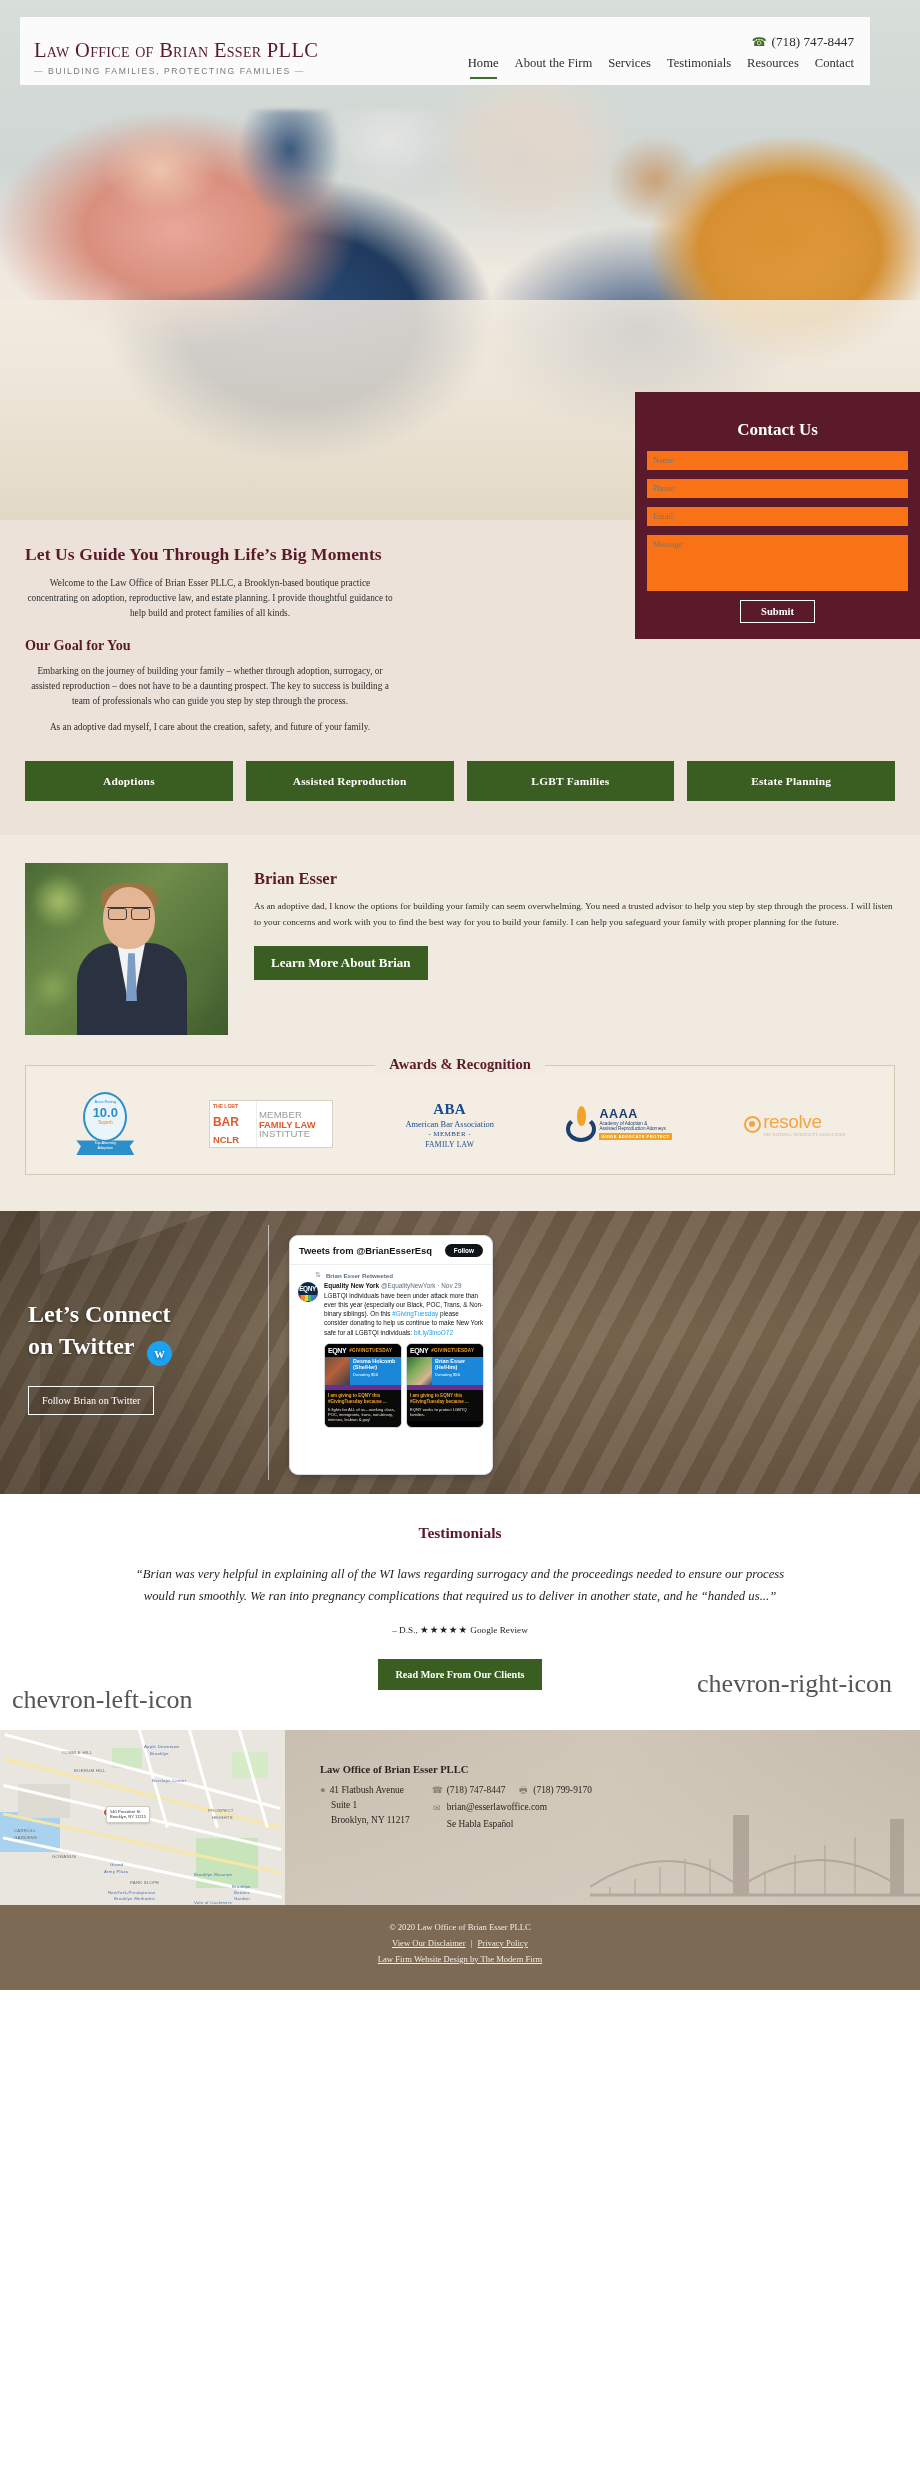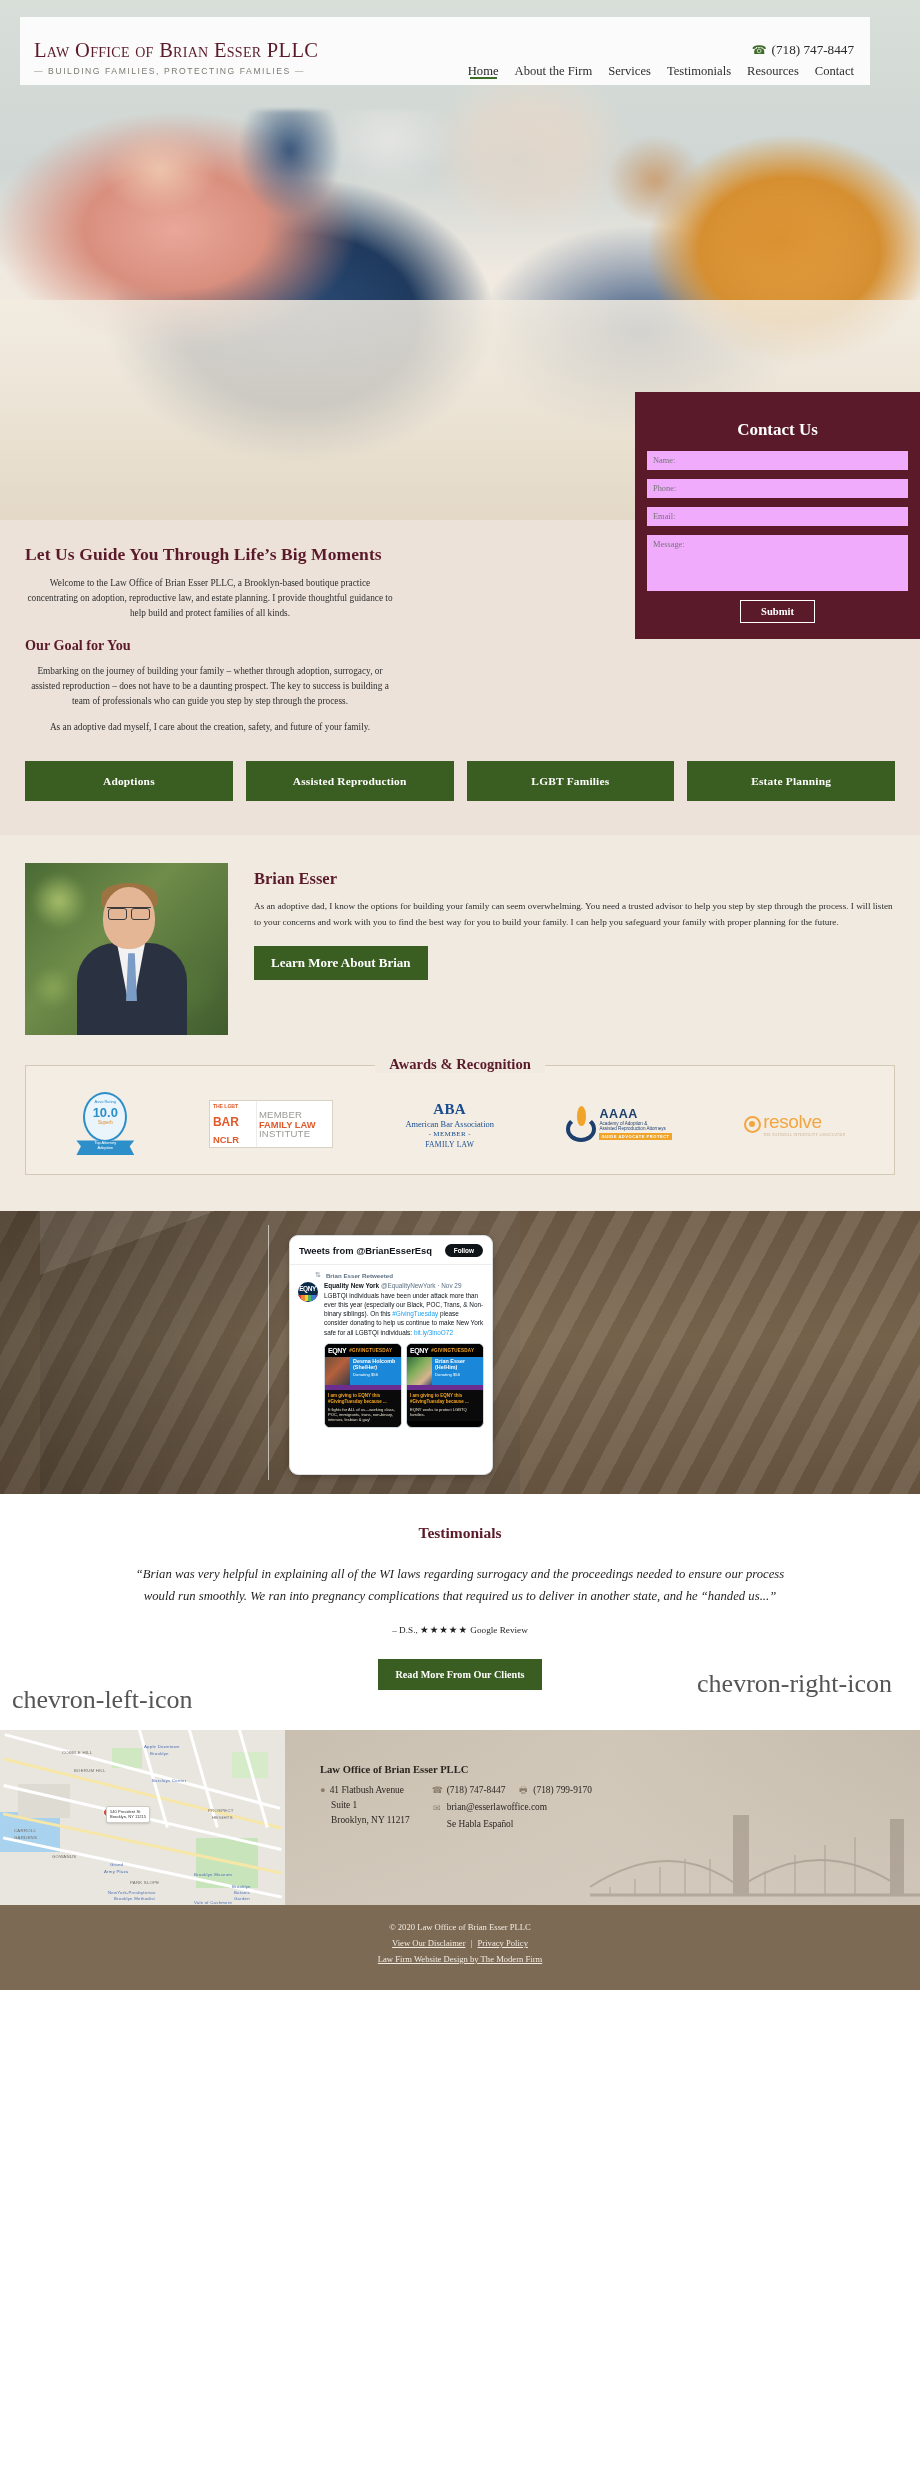--- a/index.html
+++ b/index.html
@@ -90,21 +90,21 @@
     display: flex; align-items: center; gap: 5px;
     font-size: 13.2px; color: #2b2b2b;
     margin-bottom: 6px;
   }
   .phone-top .ic { color: #3f6b29; font-size: 12px; }
   .mainnav { display: flex; align-items: flex-end; gap: 16px; }
   .nav-item {
     font-size: 12.6px;
     color: #2f2f2f;
     white-space: nowrap;
-    padding-bottom: 0;
+    padding-bottom: 8px;
     cursor: pointer;
     position: relative;
   }
   .nav-item.active { color: #1f1f1f; }
   .nav-item.active::after {
     content: "";
     position: absolute;
     left: 2px; right: 2px; bottom: 0;
     height: 2.5px;
     background: #3f6b29;
@@ -121,21 +121,21 @@
   }
   .contact-title {
     color: #fff;
     font-size: 17px;
     text-align: center;
     margin-bottom: 11px;
     font-weight: 700;
   }
   .field {
     width: 100%;
-    background: #f0abfc;
+    background: #f97316;
     border: none;
     display: block;
     margin-bottom: 9px;
     font-family: "Liberation Serif", serif;
     font-size: 8.4px;
     color: #3a3a3a;
     padding: 5px 6px;
     height: 19px;
   }
   .field.msg { height: 56px; resize: none; }
@@ -867,20 +867,30 @@
             </div>
           </div>
         </div>
 
       </div>
     </div>
   </section>
 
   <section class="twitter">
     <div class="twitter-bg"></div>
+    <div class="tw-left">
+      <div class="tw-head">
+        <div>Let’s Connect</div>
+        <div>
+          <span>on Twitter</span>
+          <span class="tw-bird">w</span>
+        </div>
+      </div>
+      <div class="tw-btn">Follow Brian on Twitter</div>
+    </div>
     <div class="tw-divider"></div>
 
     <div class="tw-embed">
       <div class="tw-embed-head">
         <div class="tw-embed-title">Tweets from @BrianEsserEsq</div>
         <div class="tw-follow">Follow</div>
       </div>
       <div class="tw-body">
         <div class="tw-rt">
           <span class="tw-rt-icon">⇅</span>

